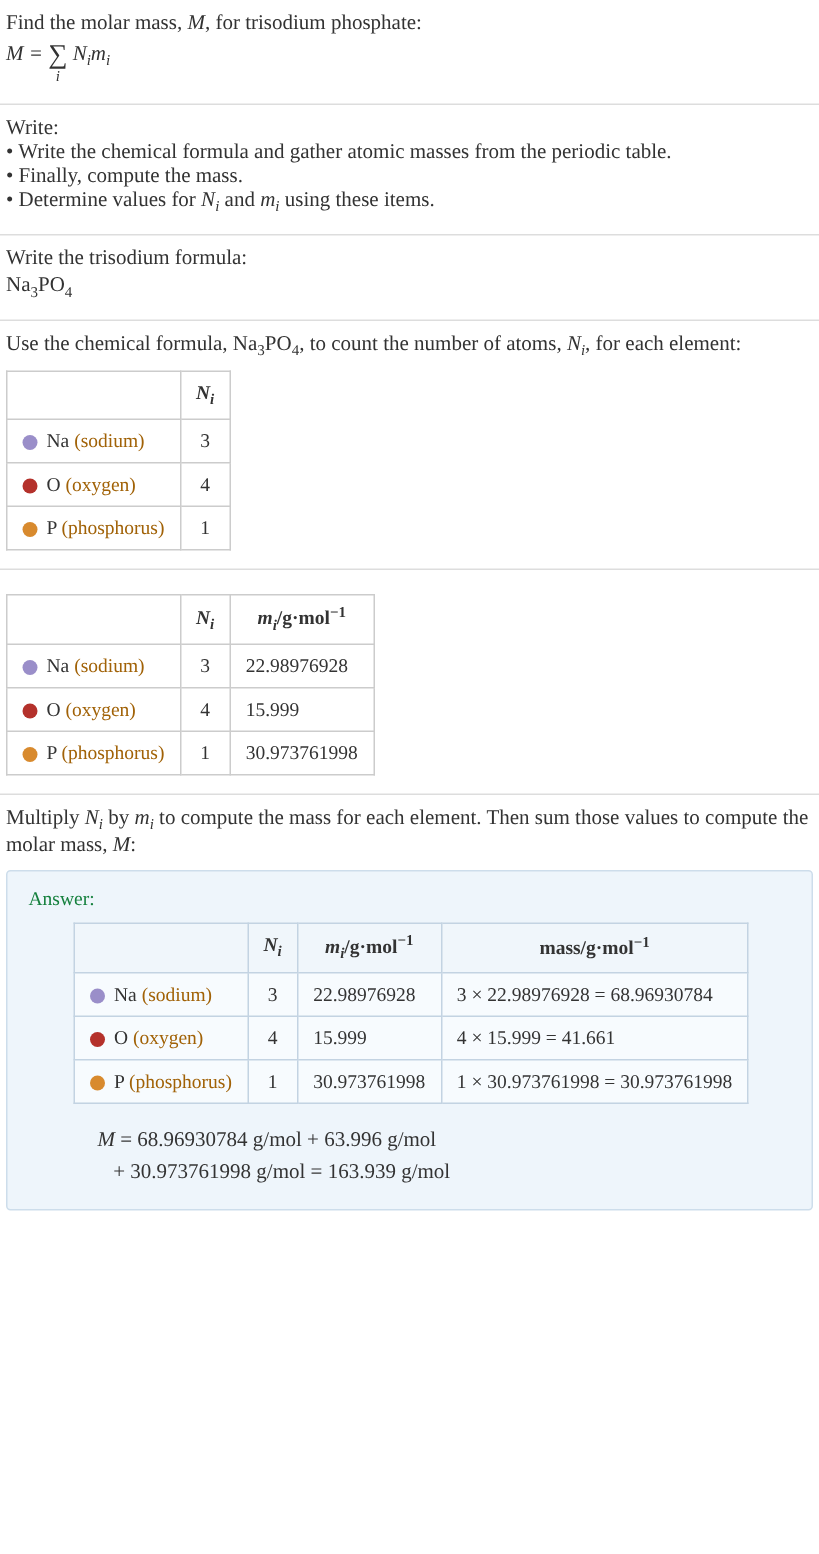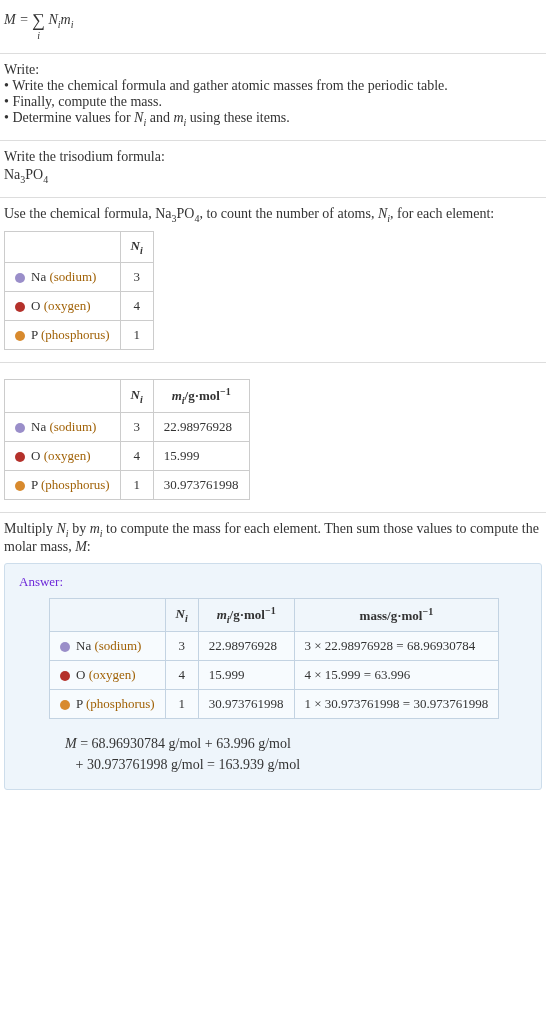--- a/index.html
+++ b/index.html
@@ -65,21 +65,21 @@
 .elabbr { color: #333; }
 .elname { color: #a16207; }
 .answer-box {
   background: #eef5fb;
   border: 1px solid #cdddeb;
   border-radius: 3px;
   padding: 10px 14px 14px 14px;
   margin-top: 8px;
 }
 .answer-box .label {
-  color: #6d28d9;
+  color: #15803d;
   font-size: 13px;
   margin-bottom: 8px;
 }
 .answer-box table th, .answer-box table td {
   border: 1px solid #c3d3e2;
   background: #f7fbfe;
 }
 .answer-box table th {
   background: #f0f6fb;
   text-align: center;
@@ -91,20 +91,23 @@
   line-height: 1.5;
 }
 .ital { font-style: italic; }
 .unit { font-style: normal; }
 .hdrmath { font-style: italic; }
 </style>
 </head>
 <body>
 
 <div class="section">
+  <div>
+    <span>Find the molar mass, </span><span class="ital">M</span><span>, for trisodium phosphate:</span>
+  </div>
   <div class="formula-line" style="margin-top:2px; padding-bottom:10px;">
     <span>M = </span>
     <span class="sigma"><span class="sym">∑</span><span class="under">i</span></span>
     <span> N</span><span class="sub">i</span><span>m</span><span class="sub">i</span>
   </div>
 </div>
 
 <div class="section">
   <div>Write:</div>
   <div class="bullet">• Write the chemical formula and gather atomic masses from the periodic table.</div>
@@ -193,21 +196,21 @@
       <tr>
         <td class="elcell"><span class="swatch" style="background:#9a8ec9"></span><span class="elabbr">Na</span> <span class="elname">(sodium)</span></td>
         <td class="num">3</td>
         <td>22.98976928</td>
         <td>3 × 22.98976928 = 68.96930784</td>
       </tr>
       <tr>
         <td class="elcell"><span class="swatch" style="background:#b4312b"></span><span class="elabbr">O</span> <span class="elname">(oxygen)</span></td>
         <td class="num">4</td>
         <td>15.999</td>
-        <td>4 × 15.999 = 63.996</td>
+        <td>4 × 15.999 = 41.661</td>
       </tr>
       <tr>
         <td class="elcell"><span class="swatch" style="background:#d88a2e"></span><span class="elabbr">P</span> <span class="elname">(phosphorus)</span></td>
         <td class="num">1</td>
         <td>30.973761998</td>
         <td>1 × 30.973761998 = 30.973761998</td>
       </tr>
     </tbody>
       </table>
 

